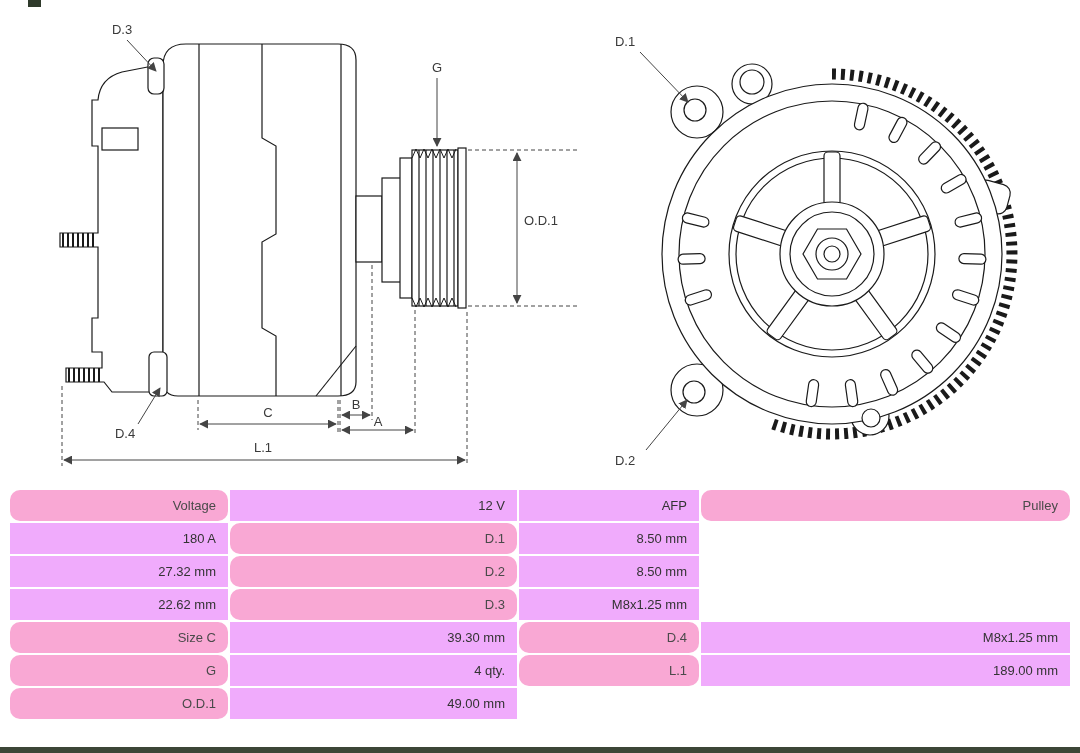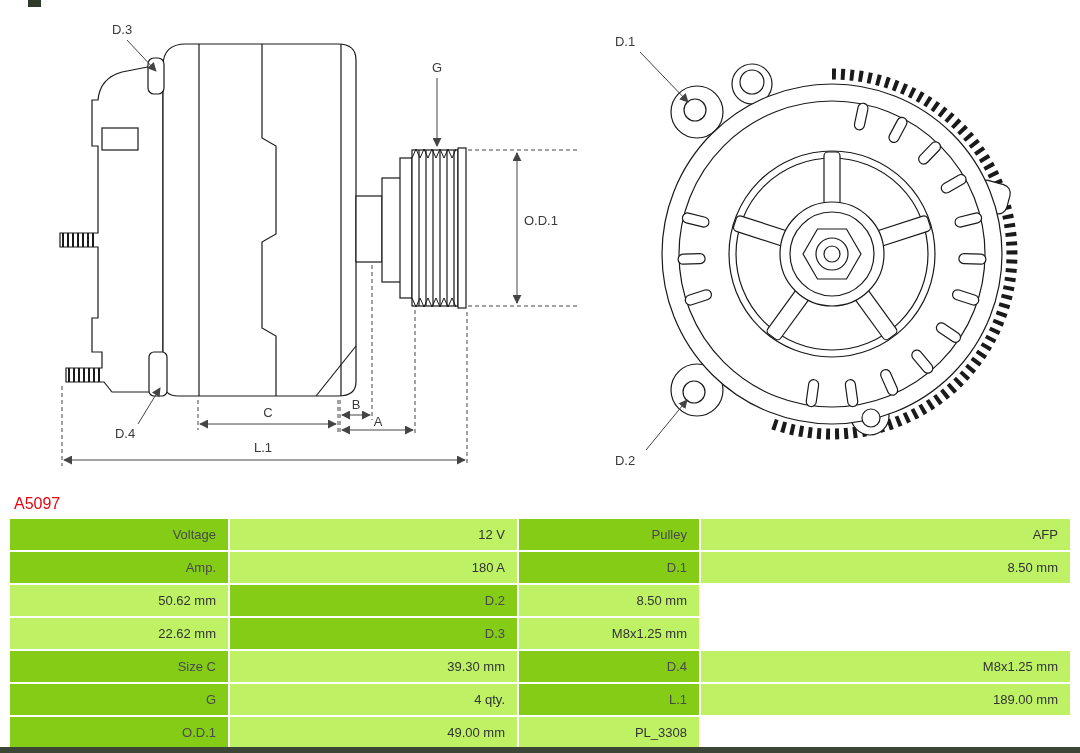--- a/index.html
+++ b/index.html
@@ -16,22 +16,22 @@
   .spec-row{
     display:grid;
     grid-template-columns:218px 287px 180px 1fr;
     column-gap:2px; margin-bottom:2px; height:31px;
   }
   .cell{
     line-height:31px; font-size:13px; color:#333;
     text-align:right; padding-right:12px;
     white-space:nowrap; overflow:hidden;
   }
-  .cell.label{ background:#84cc16; color:#4a4a4a; }
-  .cell.value{ background:#bef264; }
+  .cell.label{ background:#f9a8d4; color:#4a4a4a;border-radius:10px; }
+  .cell.value{ background:#f0abfc; }
   .footer-strip{ position:absolute; left:0; bottom:0; width:100%; height:6px; background:#3c4637; }
   text{ font-family:"Liberation Sans", sans-serif; }
 </style>
 </head>
 <body>
 
 <div class="page">
 
   <div class="corner-artifact"></div>
 
@@ -157,37 +157,35 @@
     <g stroke="#444" fill="none" stroke-width="1">
       <line x1="640" y1="52" x2="688" y2="102" marker-end="url(#arr)"></line>
       <line x1="646" y1="450" x2="687" y2="400" marker-end="url(#arr)"></line>
     </g>
     <g fill="#3a3a3a" font-size="13" stroke="none">
       <text x="625" y="46" text-anchor="middle">D.1</text>
       <text x="625" y="465" text-anchor="middle">D.2</text>
     </g>
   </svg>
 
-  <div class="part-number">A5097</div>
 
   <div class="spec-table">
     <div class="spec-row">
       <div class="cell label">Voltage</div>
       <div class="cell value">12 V</div>
+      <div class="cell value">AFP</div>
       <div class="cell label">Pulley</div>
-      <div class="cell value">AFP</div>
-    </div>
-    <div class="spec-row">
-      <div class="cell label">Amp.</div>
+    </div>
+    <div class="spec-row">
       <div class="cell value">180 A</div>
       <div class="cell label">D.1</div>
       <div class="cell value">8.50 mm</div>
     </div>
     <div class="spec-row">
-      <div class="cell value">50.62 mm</div>
+      <div class="cell value">27.32 mm</div>
       <div class="cell label">D.2</div>
       <div class="cell value">8.50 mm</div>
     </div>
     <div class="spec-row">
       <div class="cell value">22.62 mm</div>
       <div class="cell label">D.3</div>
       <div class="cell value">M8x1.25 mm</div>
     </div>
     <div class="spec-row">
       <div class="cell label">Size C</div>
@@ -197,18 +195,17 @@
     </div>
     <div class="spec-row">
       <div class="cell label">G</div>
       <div class="cell value">4 qty.</div>
       <div class="cell label">L.1</div>
       <div class="cell value">189.00 mm</div>
     </div>
     <div class="spec-row">
       <div class="cell label">O.D.1</div>
       <div class="cell value">49.00 mm</div>
-      <div class="cell value">PL_3308</div>
     </div>
   </div>
 
   <div class="footer-strip"></div>
 </div>
 
 </body></html>

